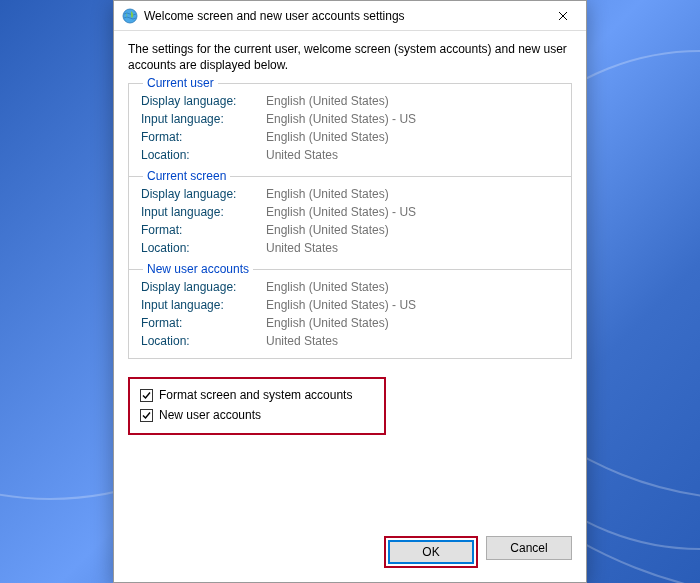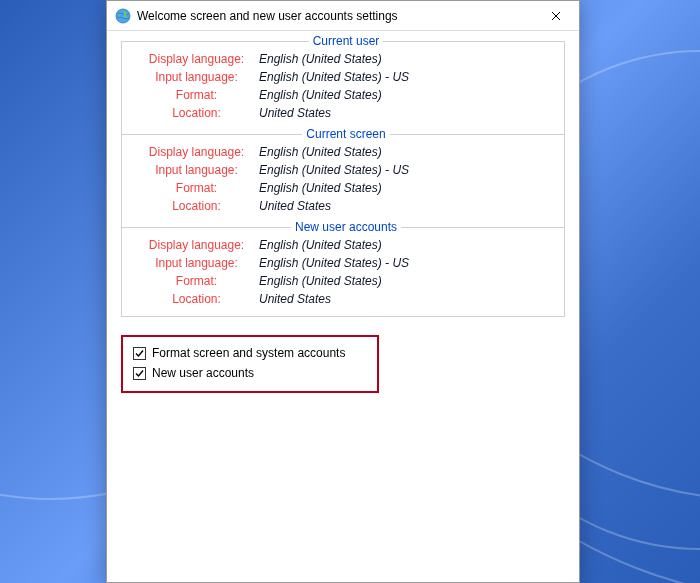--- a/index.html
+++ b/index.html
@@ -14,21 +14,21 @@
     overflow: hidden;
   }
   .bg-swirl {
     position: absolute;
     border-radius: 50%;
     border: 2px solid rgba(255,255,255,0.25);
     pointer-events: none;
   }
   .dialog {
     position: absolute;
-    left: 106px;
+    left: 113px;
     top: 0;
     width: 474px;
     height: 583px;
     background: #ffffff;
     border: 1px solid #999;
     box-shadow: 0 4px 20px rgba(0,0,0,0.3);
     display: flex;
     flex-direction: column;
   }
   .titlebar {
@@ -74,21 +74,20 @@
   }
   .group-box {
     border: 1px solid #d0d0d0;
     padding: 4px 10px 6px 10px;
     margin-bottom: 4px;
   }
   .group-box.outer {
     border: 1px solid #d0d0d0;
     padding: 0;
     margin-bottom: 18px;
-    text-align: center;
   }
   .group-box.outer .section {
     padding: 2px 10px 8px 12px;
   }
   .legend {
     color: #0046c8;
     font-size: 12px;
     display: inline-block;
     background: #fff;
     padding: 0 4px;
@@ -98,25 +97,24 @@
   }
   .legend-wrap {
     height: 6px;
   }
   .row {
     display: flex;
     padding: 2px 0;
   }
   .label {
     width: 125px;
-    color: #ef4444;
+    color: #0c4a6e;
   }
   .value {
-    color: #0f172a;
-    font-style: italic;
+    color: #737373;
   }
   .divider {
     border-top: 1px solid #d0d0d0;
     margin: 4px 0 0 0;
   }
   .copy-label {
     margin-bottom: 6px;
     font-size: 12px;
   }
   .checkbox-group {
@@ -193,20 +191,21 @@
     <div class="close-btn">
       <span>
         <svg width="10" height="10" viewBox="0 0 10 10">
             <path d="M1 1 L9 9 M9 1 L1 9" stroke="currentColor" stroke-width="1"></path>
           </svg>
       </span>
     </div>
   </div>
 
   <div class="content">
+    <div class="intro">The settings for the current user, welcome screen (system accounts) and new user accounts are displayed below.</div>
 
     <div class="group-box outer">
 
       <div class="section">
         <div class="legend-wrap"><span class="legend">Current user</span></div>
         <div class="row">
           <span class="label">Display language:</span>
           <span class="value">English (United States)</span>
         </div>
         <div class="row">
@@ -278,14 +277,20 @@
       <div class="cb-row">
         <span class="cb">
           <svg width="11" height="11" viewBox="0 0 11 11">
               <path d="M2 5.5 L4.5 8 L9 2.5" stroke="#000" stroke-width="1.4" fill="none"></path>
             </svg>
         </span>
         <span>New user accounts</span>
       </div>
     </div>
 
+    <div class="button-row">
+      <span class="ok-highlight">
+        <button class="btn primary">OK</button>
+      </span>
+      <button class="btn">Cancel</button>
+    </div>
   </div>
 </div>
 
 </body></html>

